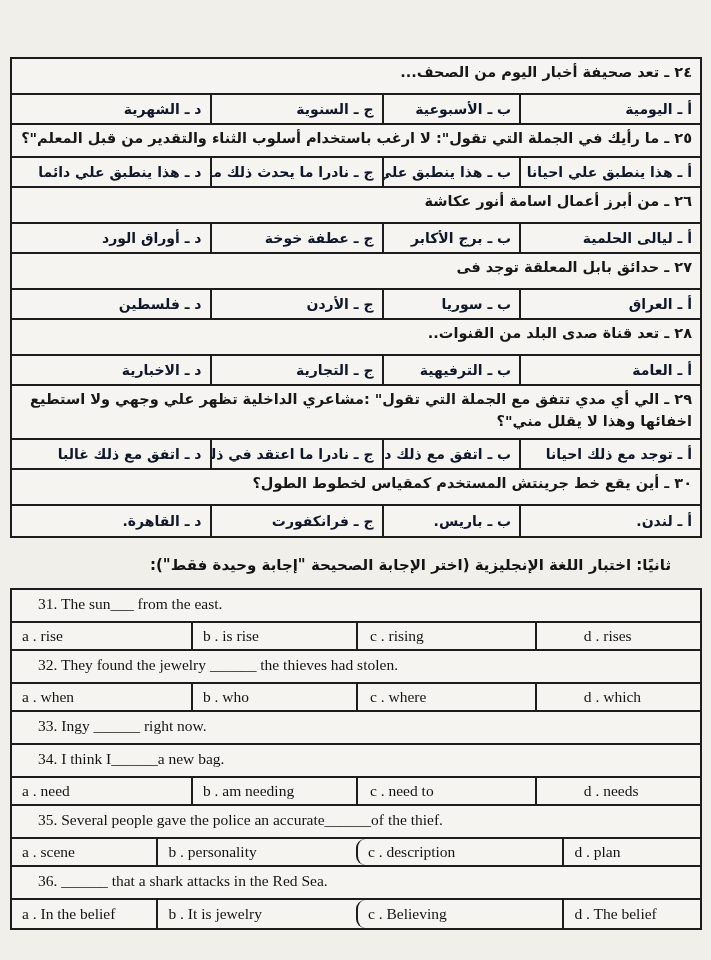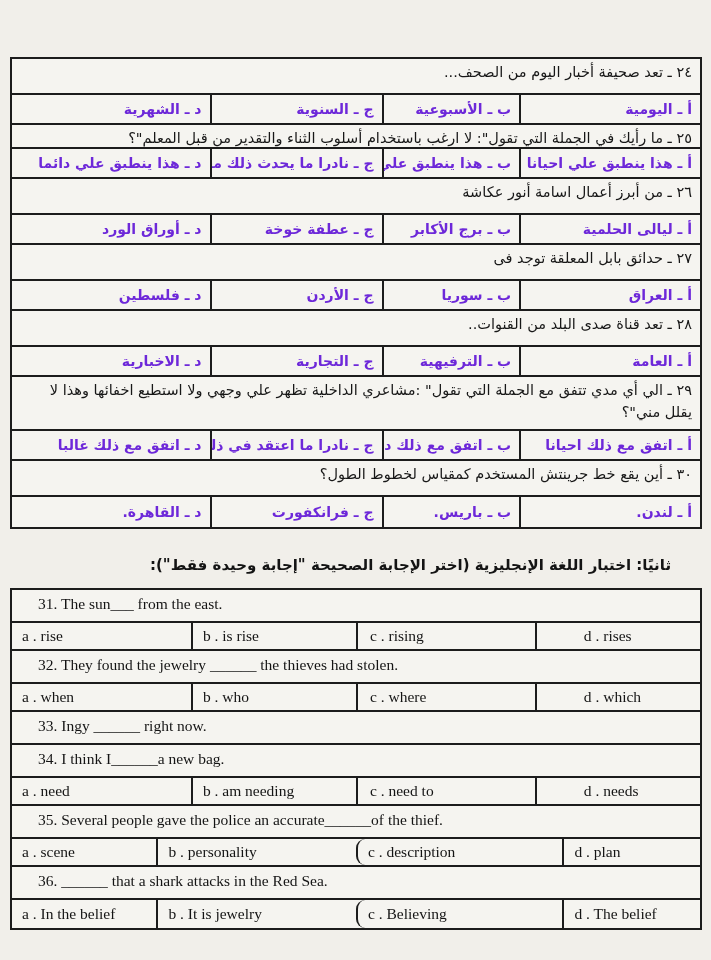--- a/index.html
+++ b/index.html
@@ -28,21 +28,21 @@
     border-bottom:2px solid #1c1c1c;
     box-sizing:border-box;
     overflow:hidden;
   }
   .row:last-child{border-bottom:none;}
   
   .q-row{padding:3px 8px 0 8px;}
   .ar-table .q-row{
     direction:rtl;
     text-align:right;
-    font-weight:normal;
+    font-weight:bold;
     font-size:14.5px;
     color:#171717;
     line-height:1.5;
   }
   .en-table .q-row{
     direction:ltr;
     text-align:left;
     font-family:"Liberation Serif", serif;
     font-size:15.5px;
     color:#141414;
@@ -54,30 +54,30 @@
   .ar-table .opts{direction:rtl;}
   .en-table .opts{direction:ltr;}
   .opt{
     display:flex;align-items:center;
     box-sizing:border-box;
     overflow:hidden;
     white-space:nowrap;
   }
   .opt + .opt{border-inline-start:2px solid #1c1c1c;}
   .ar-table .opt{
-    font-weight:bold;font-size:14px;color:#6d28d9;
+    font-weight:bold;font-size:14px;color:#0f172a;
     padding:0 8px;
   }
   .en-table .opt{
     font-family:"Liberation Serif", serif;
     font-size:15.5px;color:#141414;
     padding:0 0 0 10px;
   }
   
-  .h36{height:36px;} .h40{height:24px;} .h54{height:54px;}
+  .h36{height:36px;} .h40{height:33px;} .h54{height:54px;}
   .h30{height:30px;} .h33{height:33px;} .h28{height:28px;}
   
   .ar-cols .opt:nth-child(1){width:26%;}
   .ar-cols .opt:nth-child(2){width:20%;}
   .ar-cols .opt:nth-child(3){width:25%;}
   .ar-cols .opt:nth-child(4){width:29%;}
   
   .en-cols-a .opt:nth-child(1){width:26%;}
   .en-cols-a .opt:nth-child(2){width:24%;}
   .en-cols-a .opt:nth-child(3){width:26%;padding-left:12px;}
@@ -140,21 +140,21 @@
     <div class="row q-row h36">٢٨ ـ تعد قناة صدى البلد من القنوات..</div>
     <div class="row opts ar-cols h30">
       <div class="opt">أ ـ العامة</div>
       <div class="opt">ب ـ الترفيهية</div>
       <div class="opt">ج ـ التجارية</div>
       <div class="opt">د ـ الاخبارية</div>
     </div>
 
     <div class="row q-row h54">٢٩ ـ الي أي مدي تتفق مع الجملة التي تقول" :مشاعري الداخلية تظهر علي وجهي ولا استطيع اخفائها وهذا لا يقلل مني"؟</div>
     <div class="row opts ar-cols h30">
-      <div class="opt">أ ـ اتفق مع ذلك احيانا</div>
+      <div class="opt">أ ـ توجد مع ذلك احيانا</div>
       <div class="opt">ب ـ اتفق مع ذلك دائما</div>
       <div class="opt">ج ـ نادرا ما اعتقد في ذلك</div>
       <div class="opt">د ـ اتفق مع ذلك غالبا</div>
     </div>
 
     <div class="row q-row h36">٣٠ ـ أين يقع خط جرينتش المستخدم كمقياس لخطوط الطول؟</div>
     <div class="row opts ar-cols h30">
       <div class="opt">أ ـ لندن.</div>
       <div class="opt">ب ـ باريس.</div>
       <div class="opt">ج ـ فرانكفورت</div>

